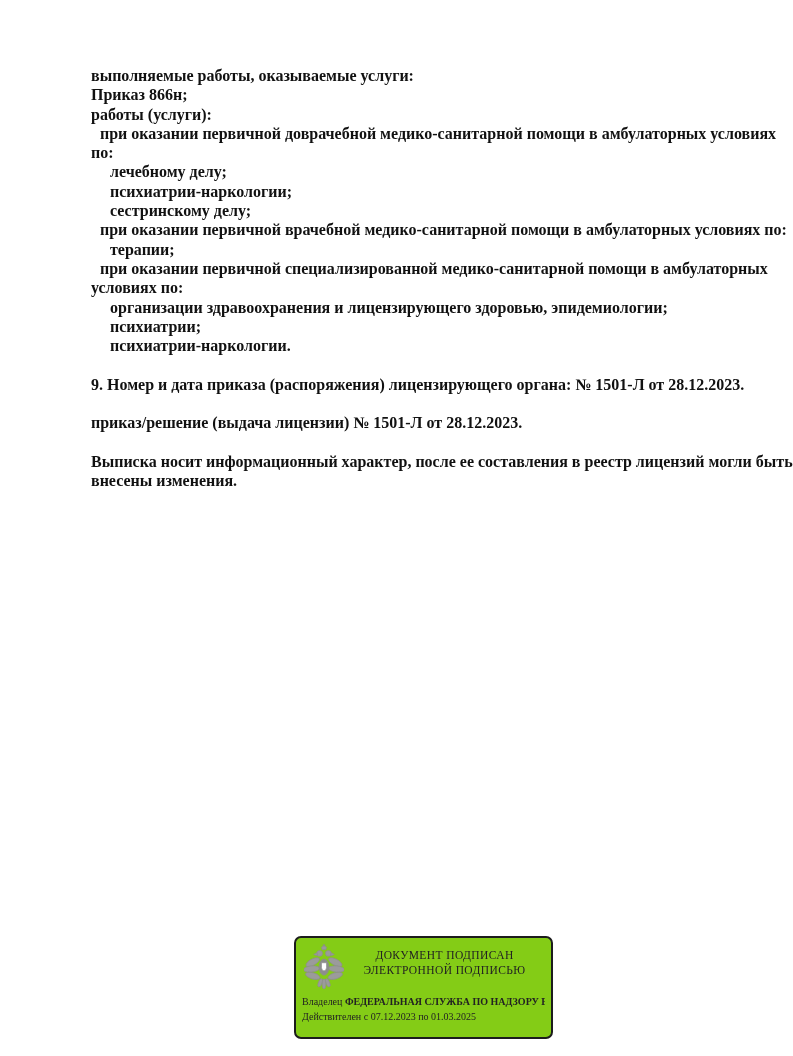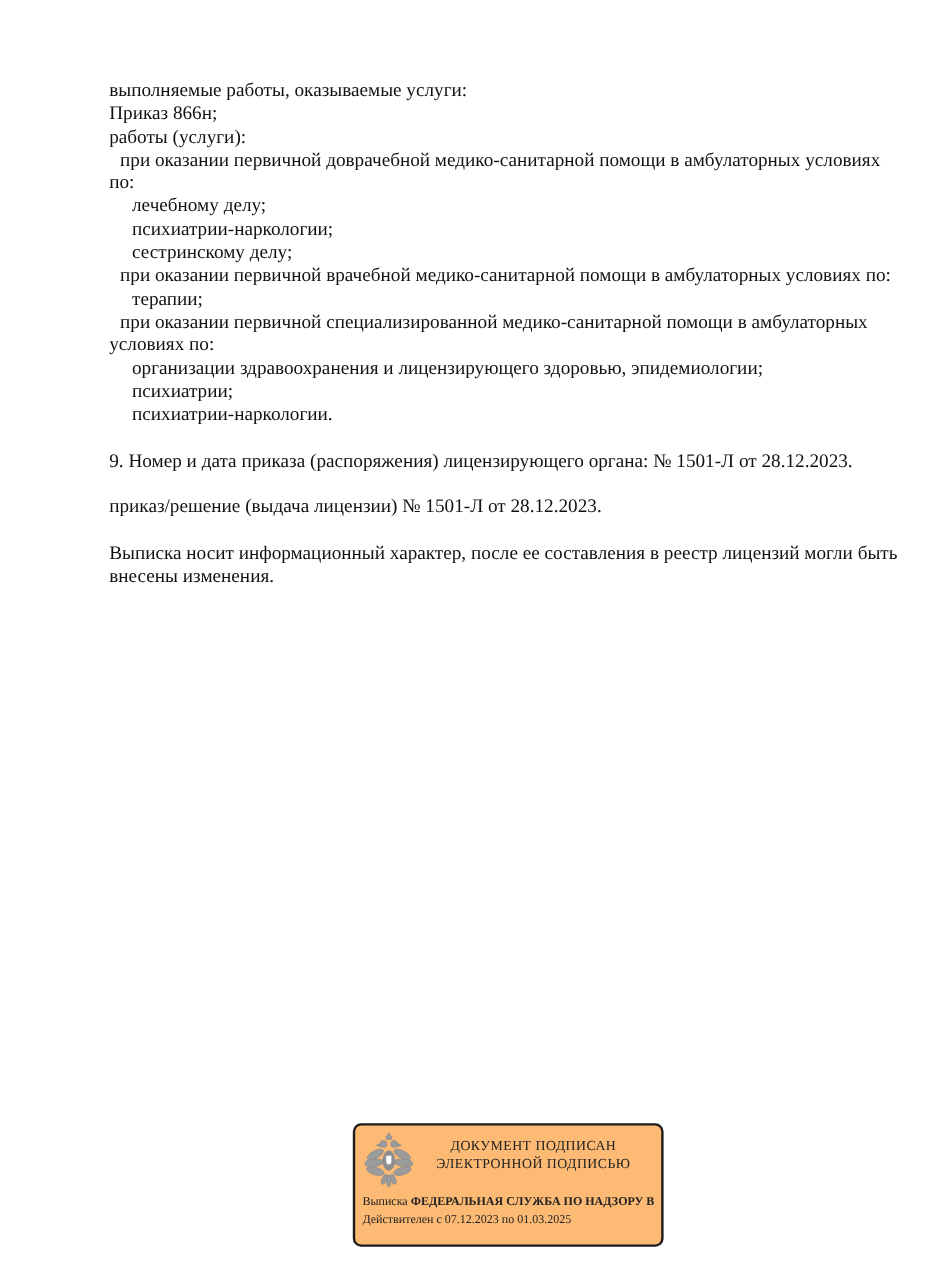--- a/index.html
+++ b/index.html
@@ -9,40 +9,41 @@
     background: #ffffff;
     font-family: "Liberation Serif", serif;
     color: #111111;
     overflow: hidden;
   }
   .doc-text {
     position: absolute;
     left: 91px;
     top: 66px;
     width: 660px;
+    font-weight: bold;
   }
   .line {
     font-size: 16px;
     line-height: 19.3px;
     white-space: nowrap;
     color: #111111;
   }
   .indent-0 { padding-left: 0; }
   .indent-1 { padding-left: 9px; }
   .indent-2 { padding-left: 19px; }
 
   .stamp {
     position: absolute;
     left: 294px;
     top: 936px;
     width: 259px;
     height: 103px;
     border: 2px solid #1c1c1c;
     border-radius: 7px;
-    background: #fdba74;
+    background: #84cc16;
     overflow: hidden;
   }
   .stamp-head {
     display: flex;
     align-items: flex-start;
     padding: 4px 6px 0 8px;
     height: 53px;
   }
   .emblem-wrap {
     flex: 0 0 auto;
@@ -128,16 +129,16 @@
           <ellipse cx="32" cy="65" rx="3" ry="8"></ellipse>
         </g>
       </svg>
     </div>
     <div class="stamp-title">
       <div>ДОКУМЕНТ ПОДПИСАН</div>
       <div>ЭЛЕКТРОННОЙ ПОДПИСЬЮ</div>
     </div>
   </div>
   <div class="stamp-info">
-    <div class="row"><span>Выписка</span>&nbsp;<span class="owner-value">ФЕДЕРАЛЬНАЯ СЛУЖБА ПО НАДЗОРУ В С</span></div>
+    <div class="row"><span>Владелец</span>&nbsp;<span class="owner-value">ФЕДЕРАЛЬНАЯ СЛУЖБА ПО НАДЗОРУ В С</span></div>
     <div class="row"><span>Действителен с 07.12.2023 по 01.03.2025</span></div>
   </div>
 </div>
 
 </body></html>

